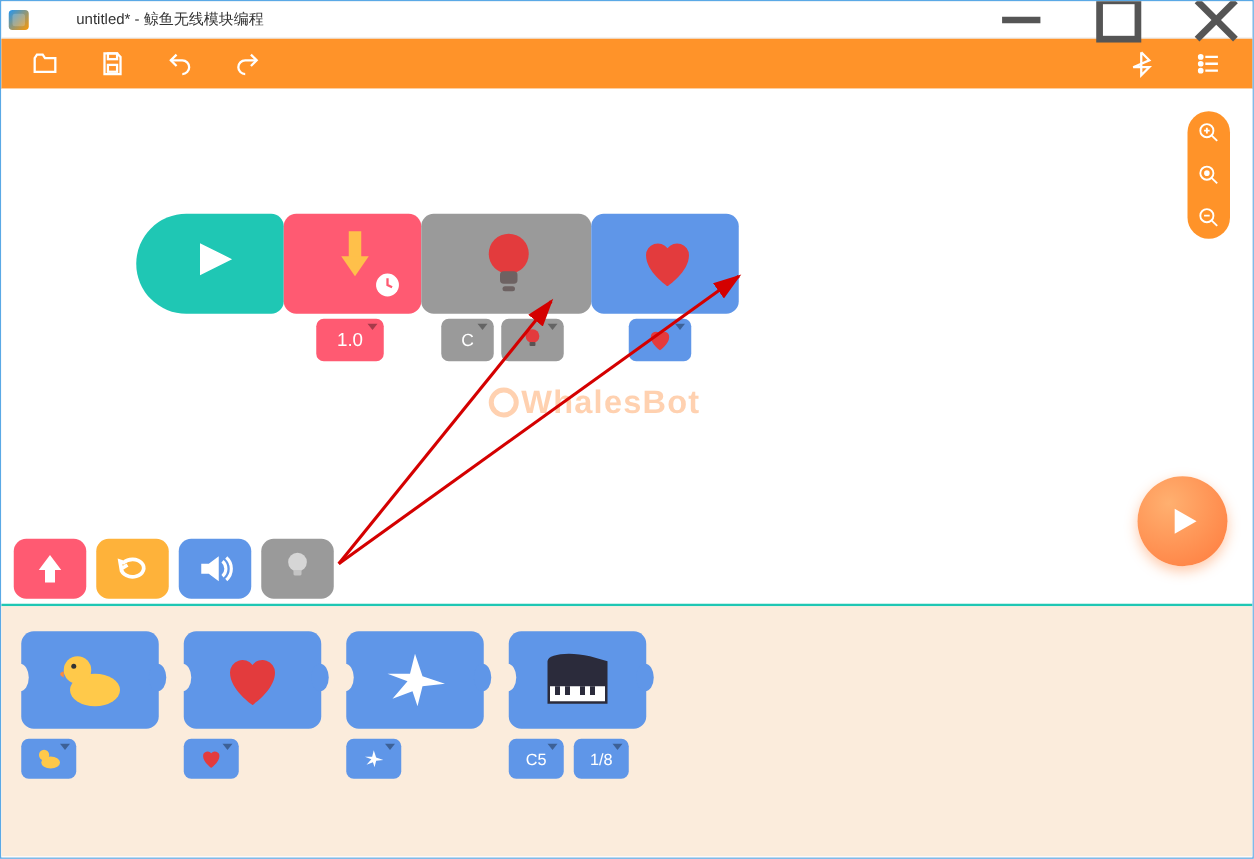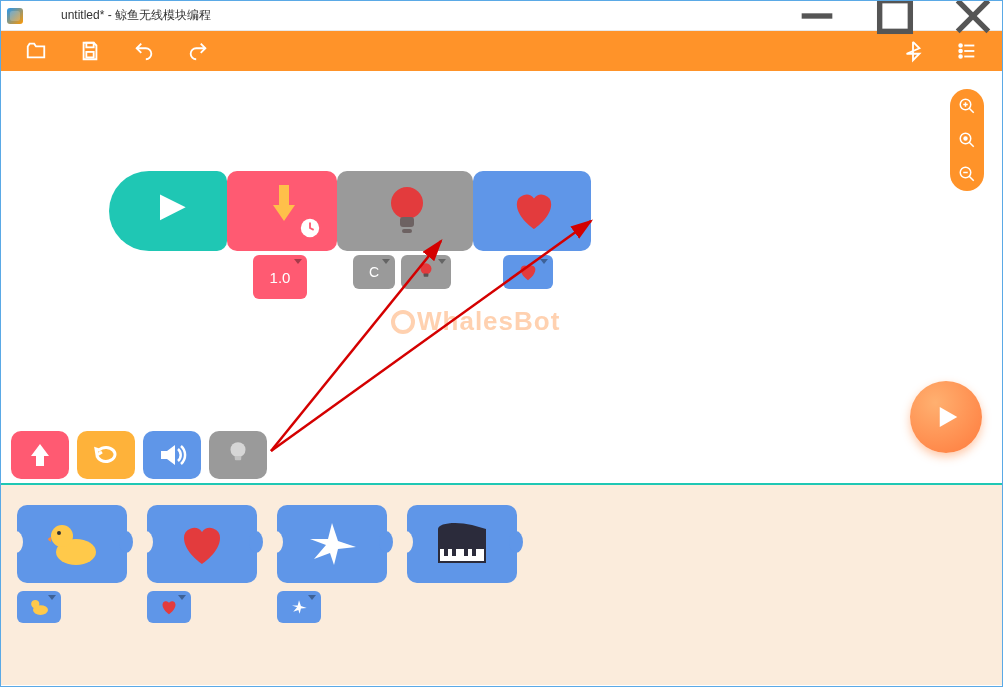--- a/index.html
+++ b/index.html
@@ -42,21 +42,21 @@
   
 
   
   .start-block{background:#1fc7b4; width:118px; height:80px; left:108px; top:100px; border-radius:40px 10px 10px 40px;}
   .start-block svg{position:absolute; left:40px; top:18px; width:44px; height:44px; fill:#fff;}
 
   
   .pink-block{background:#ff5a72; width:110px; height:80px; left:226px; top:100px;}
   .pink-block .arrow{position:absolute;left:42px;top:12px;}
   .pink-block .clock{position:absolute;left:72px;top:46px;}
-  .pink-param{position:absolute; left:252px; top:184px; width:54px; height:44px; background:#ff5a72; color:#fff; font-size:15px; border-radius:6px; display:flex; align-items:center; justify-content:center;}
+  .pink-param{position:absolute; left:252px; top:184px; width:54px; height:34px; background:#ff5a72; color:#fff; font-size:15px; border-radius:6px; display:flex; align-items:center; justify-content:center;}
 
   
   .gray-block{background:#9a9a9a; width:136px; height:80px; left:336px; top:100px;}
   .gray-block .bulb{position:absolute;left:50px;top:12px;}
   .gray-p{position:absolute; top:184px; height:34px; background:#9a9a9a; color:#fff; display:flex; align-items:center; justify-content:center; border-radius:6px; font-size:14px;}
   .gray-p.c{left:352px; width:42px;}
   .gray-p.b{left:400px; width:50px;}
 
   
   .blue-block{background:#5f96e8; width:118px; height:80px; left:472px; top:100px;}
@@ -355,16 +355,26 @@
       <div class="pal-block">
         <svg width="60" height="50" viewBox="0 0 60 50">
           <path d="M6 10 C6 4 24 2 40 6 L54 10 V44 H6 Z" fill="#2b2b3b"></path>
           <rect x="8" y="30" width="44" height="12" fill="#fff"></rect>
           <rect x="12" y="30" width="4" height="7" fill="#2b2b3b"></rect>
             <rect x="20" y="30" width="4" height="7" fill="#2b2b3b"></rect>
             <rect x="32" y="30" width="4" height="7" fill="#2b2b3b"></rect>
             <rect x="40" y="30" width="4" height="7" fill="#2b2b3b"></rect>
         </svg>
       </div>
+      <div class="pal-params">
+        <div class="pal-p">
+            <span class="drop-tri"></span>
+            <span>C5</span>
+          </div>
+        <div class="pal-p">
+            <span class="drop-tri"></span>
+            <span>1/8</span>
+          </div>
+      </div>
     </div>
   </div>
 
 </div>
 
 </body></html>

